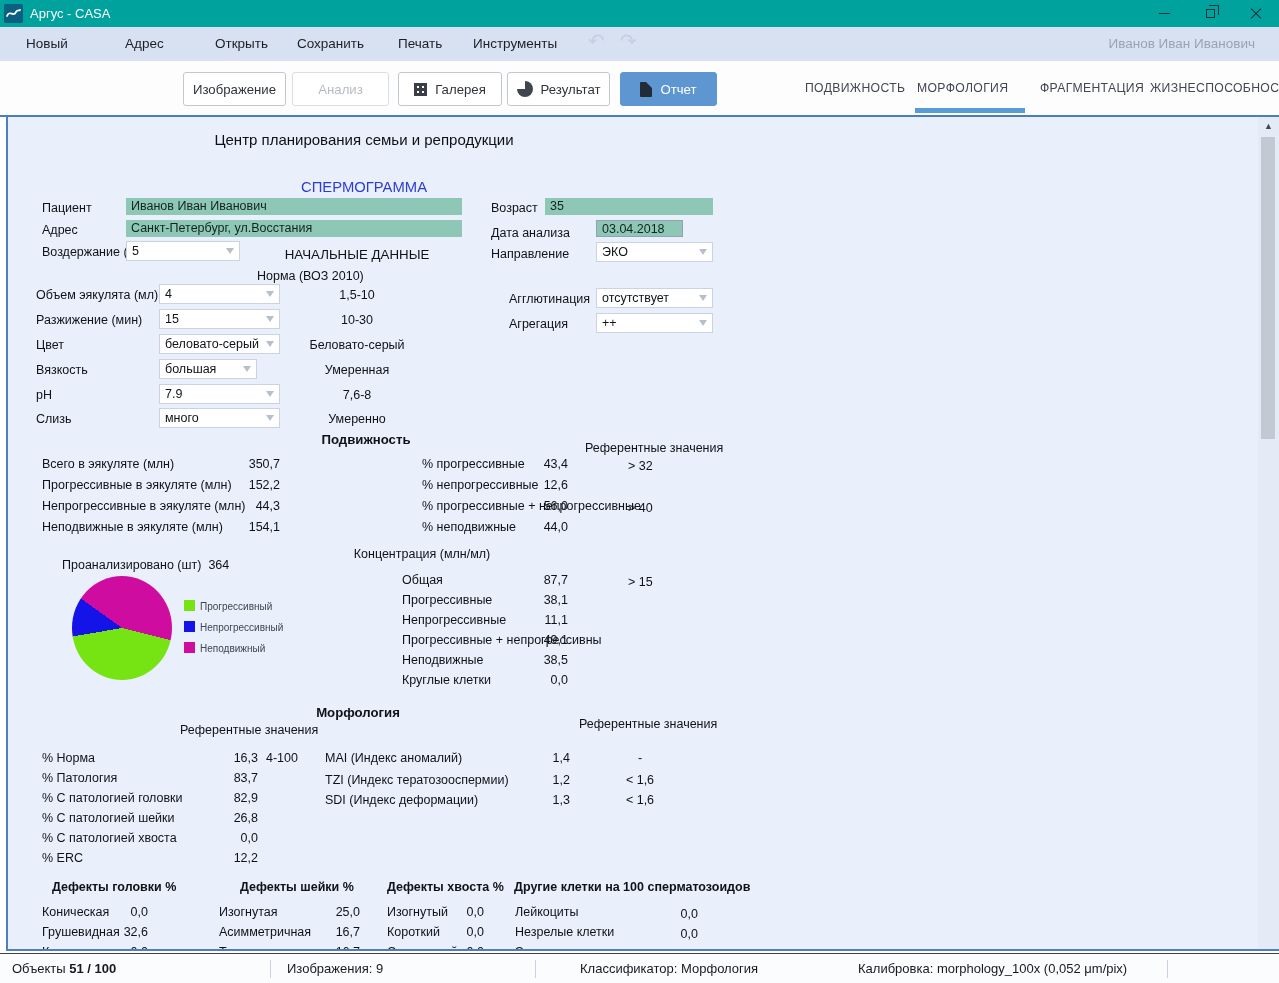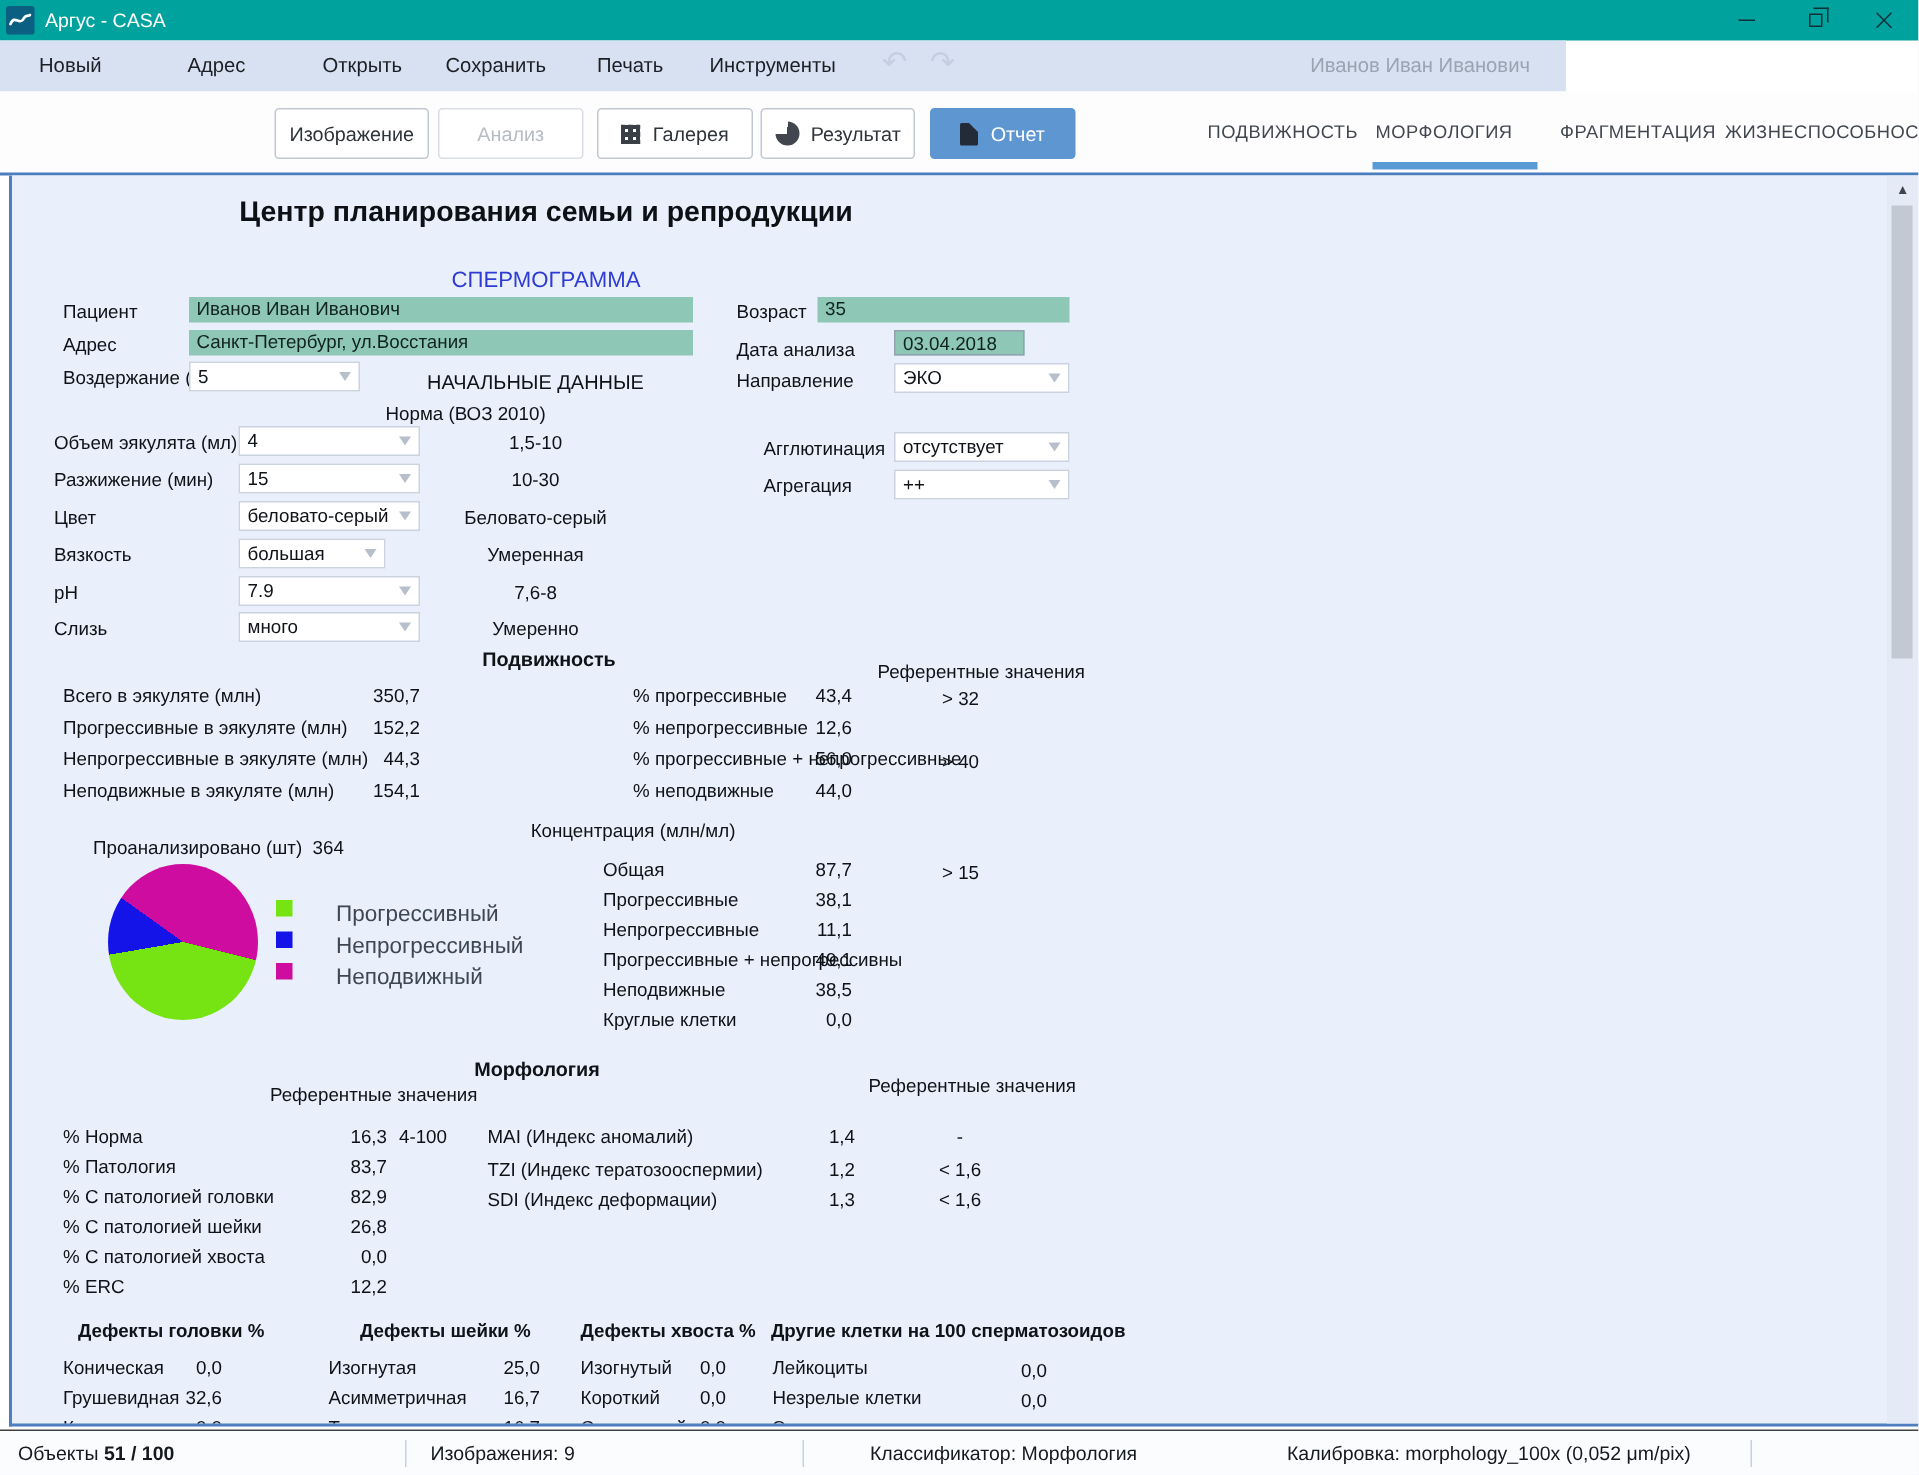--- a/index.html
+++ b/index.html
@@ -14,21 +14,21 @@
   .win-controls { position:absolute; right:0; top:0; height:27px; display:flex; }
   .win-btn { width:46px; height:27px; display:flex; align-items:center; justify-content:center; cursor:default; }
   .min-glyph { width:11px; border-top:1.6px solid #0e3038; }
   .restore-glyph { position:relative; width:9px; height:9px; border:1.4px solid #0e3038; background:transparent; }
   .restore-glyph::before { content:""; position:absolute; left:2px; top:-5px; width:9px; height:9px; border:1.4px solid #0e3038; border-left:none; border-bottom:none; }
   .close-glyph { position:relative; width:12px; height:12px; }
   .close-glyph::before,.close-glyph::after { content:""; position:absolute; left:-1px; top:5px; width:14px; border-top:1.6px solid #0e3038; }
   .close-glyph::before { transform:rotate(45deg); } .close-glyph::after { transform:rotate(-45deg); }
 
   
-  .menubar { position:absolute; left:0; top:27px; width:1044px; height:34px; background:#d8e1f1; }
+  .menubar { position:absolute; left:0; top:27px; width:1279px; height:34px; background:#d8e1f1; }
   .menu-item { position:absolute; top:0; height:34px; line-height:34px; font-size:13.5px; color:#1c2026; cursor:default; }
   .hist-icon { position:absolute; top:2px; font-size:20px; color:#c4cfe2; }
   .menu-user { position:absolute; right:24px; top:0; height:34px; line-height:34px; font-size:13.5px; color:#9aa4b1; }
 
   
   .toolbar { position:absolute; left:0; top:61px; width:1279px; height:54px; background:#fdfdfe; }
   .tbtn { position:absolute; top:11px; height:34px; background:#fff; border:1px solid #c2c8d2; border-radius:3px; display:flex; align-items:center; justify-content:center; gap:8px; font-size:13.2px; color:#2f343a; cursor:default; }
   .tbtn.disabled { border-color:#d9dde4; color:#b6bbc4; }
   .tbtn.active { background:#5e96d2; border-color:#5e96d2; color:#fff; }
   .grid-icon { width:13px; height:13px; background:
@@ -50,26 +50,26 @@
   
   .panel { position:absolute; left:6px; top:117px; width:1273px; height:834px; background:#e9effb; border-left:2px solid #4f7fc0; border-bottom:2px solid #4f7fc0; overflow:hidden; }
   .t { position:absolute; white-space:nowrap; font-size:12.5px; color:#0f1318; }
   .b { font-weight:bold; }
   .num { text-align:right; }
   .ctr { text-align:center; }
   .input-teal { position:absolute; background:#8fc7b6; color:#10241d; font-size:12.5px; height:17px; line-height:17px; padding:0 5px; white-space:nowrap; }
   .input-date { border:1px solid #93a2b1; }
   .dd { position:absolute; background:#fff; border:1px solid #cbd3e0; height:20px; display:flex; align-items:center; justify-content:space-between; padding:0 5px; font-size:12.5px; color:#0f1318; white-space:nowrap; cursor:default; }
   .dd-arr { width:0; height:0; border-left:4.5px solid transparent; border-right:4.5px solid transparent; border-top:6.5px solid #b7bfcb; margin-left:6px; }
-  .clinic-name { position:absolute; left:0; top:14px; width:712px; text-align:center; font-size:19px; font-weight:bold; color:#0d1116; }
+  .clinic-name { position:absolute; left:0; top:14px; width:712px; text-align:center; font-size:15px; font-weight:normal; color:#0d1116; }
   .clinic-addr { position:absolute; left:0; top:42px; width:712px; text-align:center; font-size:12.8px; color:#14181d; }
   .doc-title { position:absolute; left:0; top:62px; width:712px; text-align:center; font-size:14.8px; color:#2f3cd4; }
   .pie { position:absolute; left:64px; top:459px; width:100px; height:104px; border-radius:50%; }
   .leg-sq { position:absolute; width:11px; height:11px; }
-  .leg-txt { position:absolute; white-space:nowrap; font-size:15px; color:#3d4852;margin-left:24px; }
+  .leg-txt { position:absolute; white-space:nowrap; font-size:10px; color:#3d4852; }
 
   
   .sbar { position:absolute; right:0; top:0; width:21px; height:834px; background:#e4eaf6; }
   .sbar-up { position:absolute; left:0; top:4px; width:21px; text-align:center; font-size:9px; color:#41464d; cursor:default; }
   .sbar-thumb { position:absolute; left:3px; top:20px; width:14px; height:302px; background:#c2c9d3; cursor:default; }
 
   
   .statusbar { position:absolute; left:0; top:953px; width:1279px; height:30px; background:#fbfcfe; border-top:1px solid #404040; }
   .sb-item { position:absolute; top:0; height:30px; line-height:30px; font-size:13px; color:#16191e; white-space:nowrap; }
   .sb-sep { position:absolute; top:6px; height:18px; border-left:1px solid #c7d1df; }

